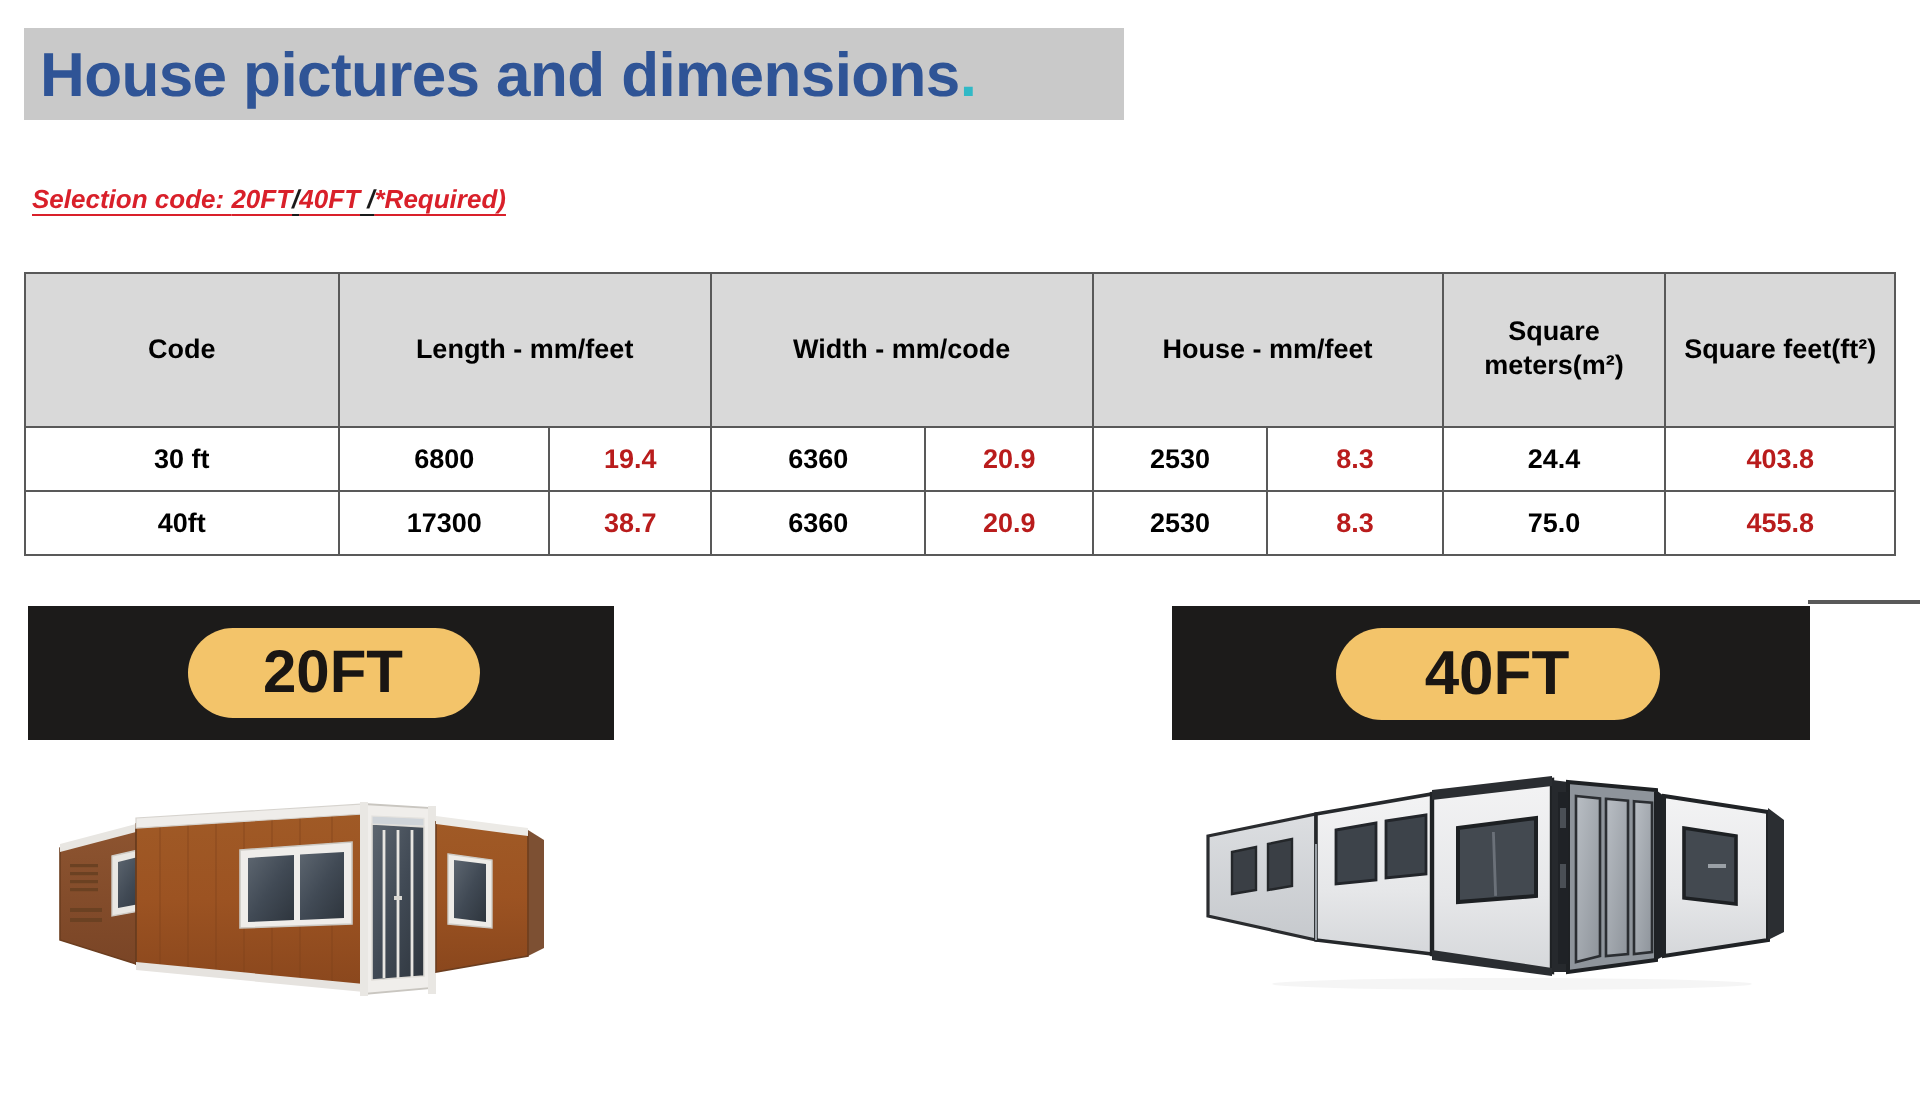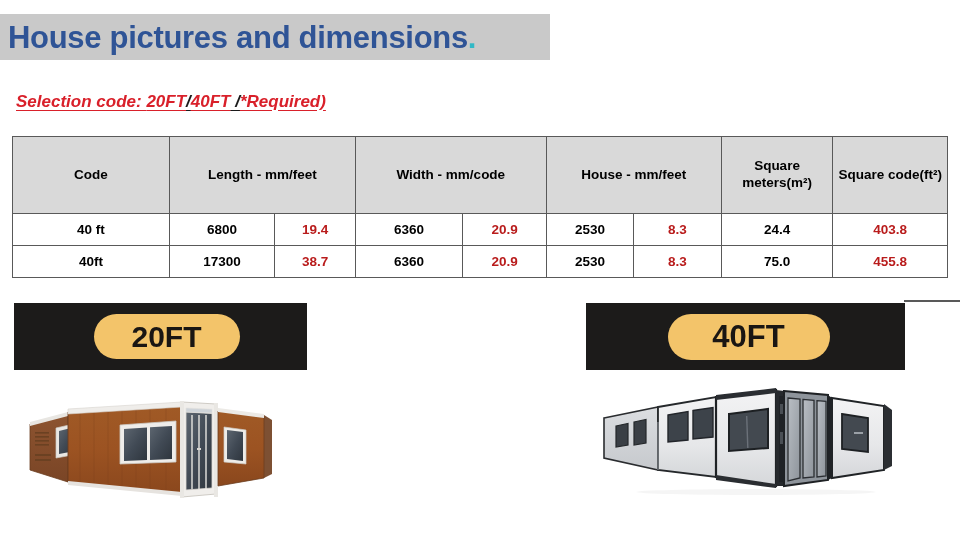--- a/index.html
+++ b/index.html
@@ -12,21 +12,21 @@
     height: 551px;
     position: relative;
     overflow: hidden;
     font-family: "Liberation Sans", sans-serif;
     color: #000;
   }
 
   
   #title-block {
     position: absolute;
-    left: 0;
+    left: 12px;
     top: 14px;
     width: 550px;
     height: 46px;
     background: #c9c9c9;
     display: flex;
     align-items: center;
   }
   #page-title {
     font-size: 31px;
     font-weight: bold;
@@ -41,21 +41,21 @@
     font-size: 31px;
     font-weight: bold;
     line-height: 1;
   }
 
   
   #selection-line {
     position: absolute;
     left: 16px;
     top: 92px;
-    font-size: 17px;
+    font-size: 13px;
     font-weight: bold;
     font-style: italic;
     color: #d9202a;
     text-decoration: underline;
     text-underline-offset: 3px;
     white-space: nowrap;
     text-align: center;
   }
   #selection-line .sep {
     color: #1a1a1a;
@@ -184,26 +184,26 @@
   <thead>
     <tr>
       <th>Code</th>
       <th colspan="2">Length - mm/feet</th>
       <th colspan="2">Width - mm/code</th>
       <th colspan="2">House - mm/feet</th>
       <th>
         <span>Square</span><br>
         <span>meters(m²)</span>
       </th>
-      <th>Square code(ft²)</th>
+      <th>Square feet(ft²)</th>
     </tr>
   </thead>
   <tbody>
     <tr>
-      <td class="black">40 ft</td>
+      <td class="black">30 ft</td>
       <td class="black">6800</td>
       <td class="red">19.4</td>
       <td class="black">6360</td>
       <td class="red">20.9</td>
       <td class="black">2530</td>
       <td class="red">8.3</td>
       <td class="black">24.4</td>
       <td class="redft">403.8</td>
     </tr>
     <tr>

